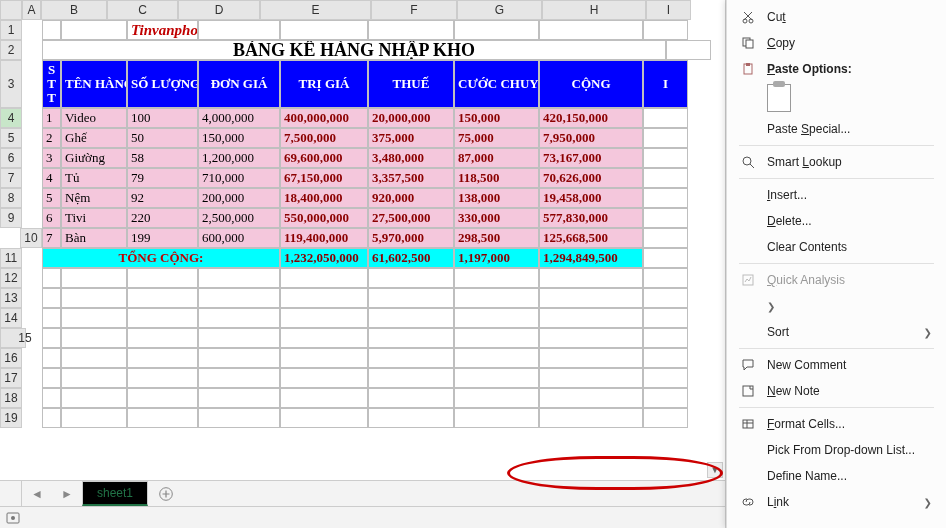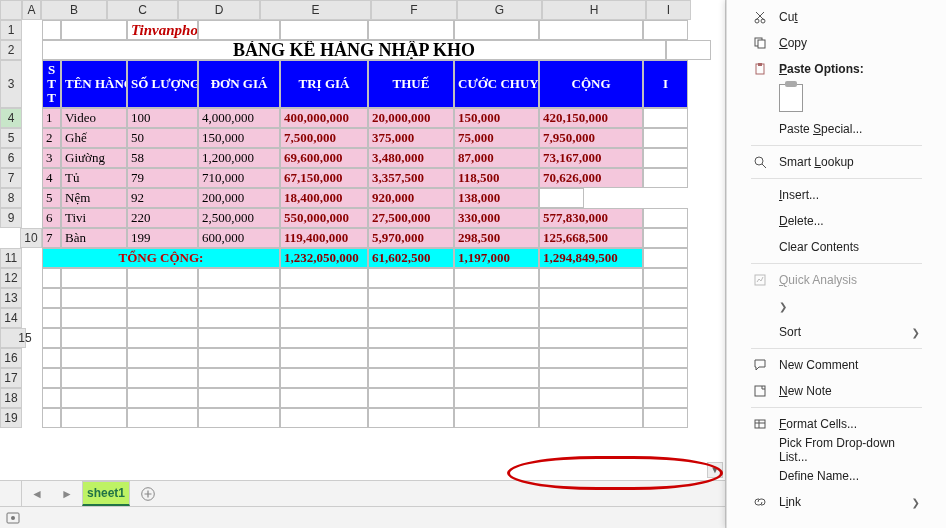--- a/index.html
+++ b/index.html
@@ -22,25 +22,25 @@
   .title { font-weight:bold; font-size:18px; justify-content:center; }
   .th { background:#0000ff; color:#fff; font-weight:bold; text-align:center; justify-content:center; line-height:1.1; height:48px !important; font-size:13px; }
   .th span{display:block;text-align:center;width:100%;}
   .pink { background:#f4c7dc; }
   .cyan { background:#00ffff; font-weight:bold; color:#8b0000;}
   .boldred { font-weight:bold; color:#8b0000;}
   .totlabel { color:#c00000; font-weight:bold; justify-content:center;}
   .tabstrip { height:26px; display:flex; align-items:center; border-top:1px solid #ccc; background:#f3f3f3; gap:0; position:relative;}
   .tabspacer{width:22px;height:100%;border-right:1px solid #ccc;}
   .navarr { width:60px; display:flex; justify-content:space-around; color:#888;}
-  .tab { padding:4px 4px; background:#bef264; border:1px solid #ccc; border-bottom:2px solid #217346; font-size:12px; font-weight:bold; color:#217346;}
+  .tab { padding:4px 14px; background:#000000; border:1px solid #ccc; border-bottom:2px solid #217346; font-size:12px; font-weight:normal; color:#217346;}
   .addtab { width:24px;height:24px;border-radius:50%;display:flex;align-items:center;justify-content:center;color:#666;margin-left:6px; position: relative;}
   .statusbar { height:22px; border-top:1px solid #ccc; background:#f3f3f3; display:flex; align-items:center; padding:0 6px; color:#666;}
   
-  .ctxmenu { width:220px; height:528px; background:#fcfcfc; border-left:1px solid #ddd; box-shadow:-2px 0 6px rgba(0,0,0,.12); padding:4px 16px; position:relative;}
+  .ctxmenu { width:220px; height:528px; background:#fcfcfc; border-left:1px solid #ddd; box-shadow:-2px 0 6px rgba(0,0,0,.12); padding:4px 4px; position:relative;}
   .mi { display:flex; align-items:center; height:26px; padding:0 10px 0 8px; color:#222; font-size:12px; gap:10px; cursor:default;}
   .mi .ic { width:18px; height:18px; display:flex; align-items:center; justify-content:center; color:#555; }
   .mi .lbl { flex:1; }
   .mi .arrow { color:#666; font-size:10px;}
   .mi.disabled { color:#999; }
   .mi.disabled .ic { color:#bbb;}
   .sep { height:1px; background:#e0e0e0; margin:3px 8px;}
   .under { text-decoration: underline; text-decoration-color: inherit; }
   .paste-ic { width:24px; height:28px; border:1px solid #999; margin:2px 0 4px 36px; display:flex; align-items:flex-start; justify-content:center; background:#fff; position:relative;}
   .paste-ic::before{content:"";position:absolute;top:-4px;width:12px;height:6px;background:#aaa;border-radius:2px;}
@@ -179,20 +179,21 @@
             <div class="cell colI"></div>
           </div>
           <div class="row">
             <div class="cell colA pink">5</div>
             <div class="cell colB pink">Nệm</div>
             <div class="cell colC pink">92</div>
             <div class="cell colD pink">200,000</div>
             <div class="cell colE pink boldred">18,400,000</div>
             <div class="cell colF pink boldred">920,000</div>
             <div class="cell colG pink boldred">138,000</div>
+            <div class="cell colH pink boldred">19,458,000</div>
             <div class="cell colI"></div>
           </div>
           <div class="row">
             <div class="cell colA pink">6</div>
             <div class="cell colB pink">Tivi</div>
             <div class="cell colC pink">220</div>
             <div class="cell colD pink">2,500,000</div>
             <div class="cell colE pink boldred">550,000,000</div>
             <div class="cell colF pink boldred">27,500,000</div>
             <div class="cell colG pink boldred">330,000</div>

